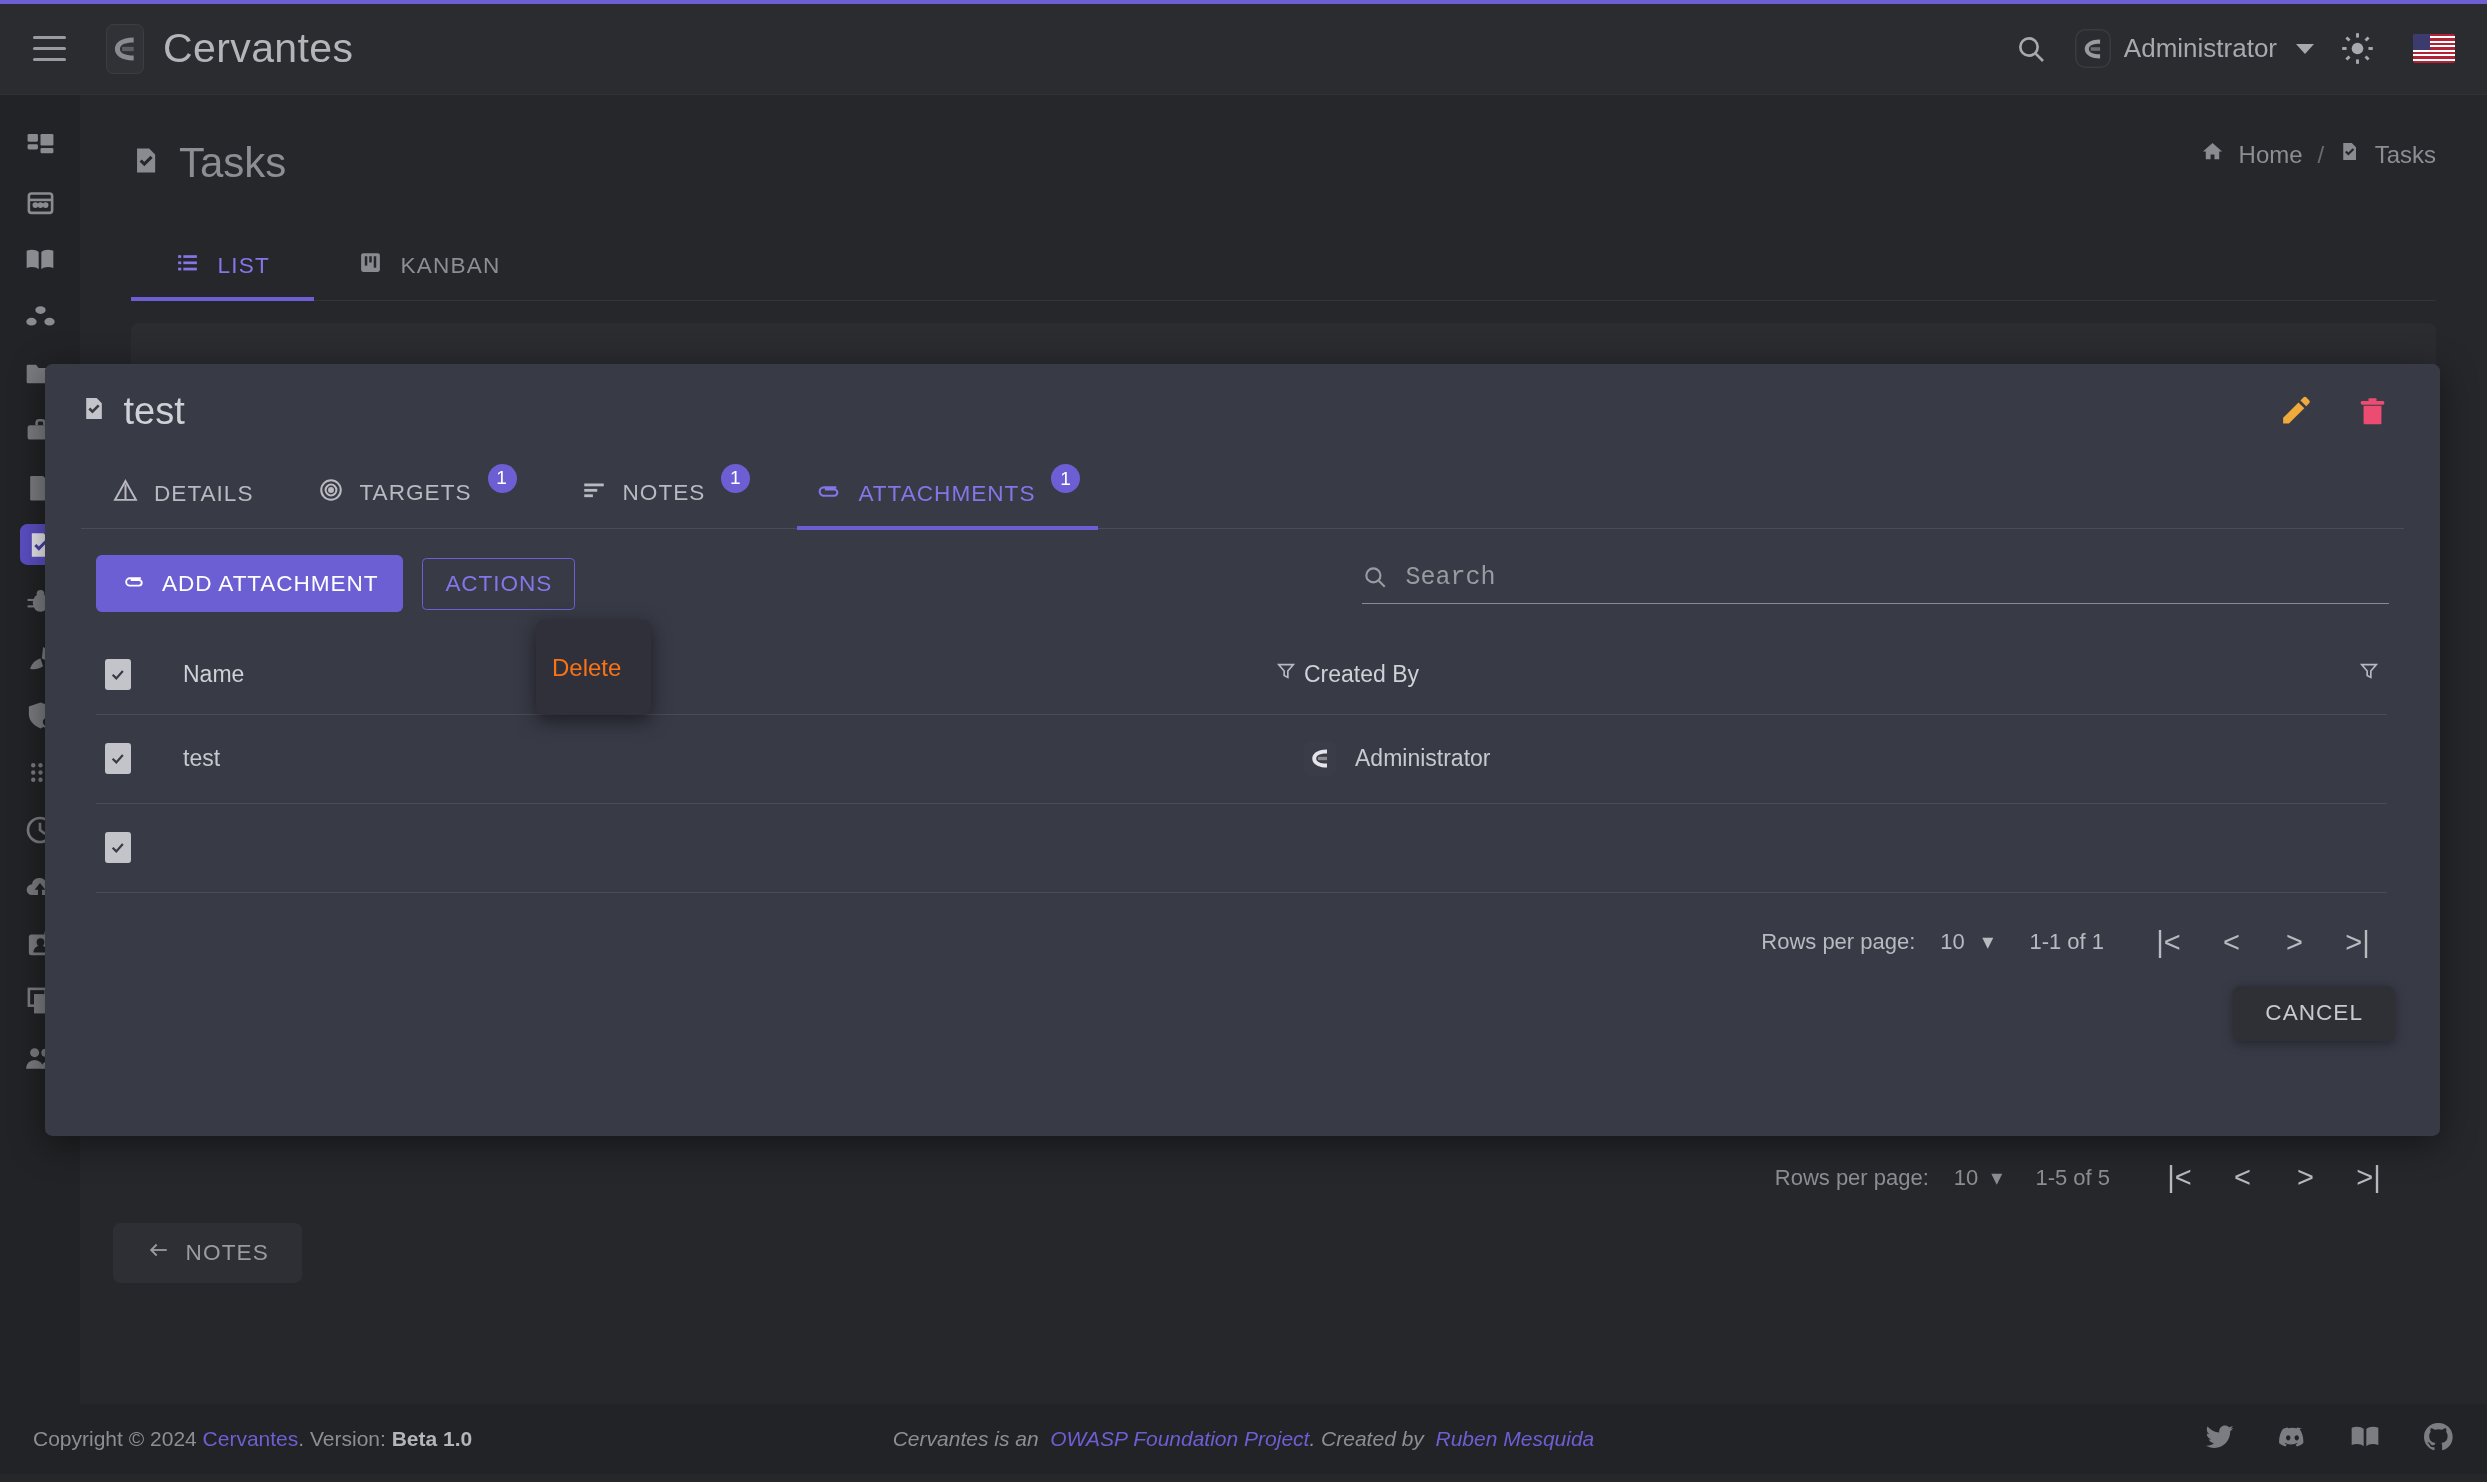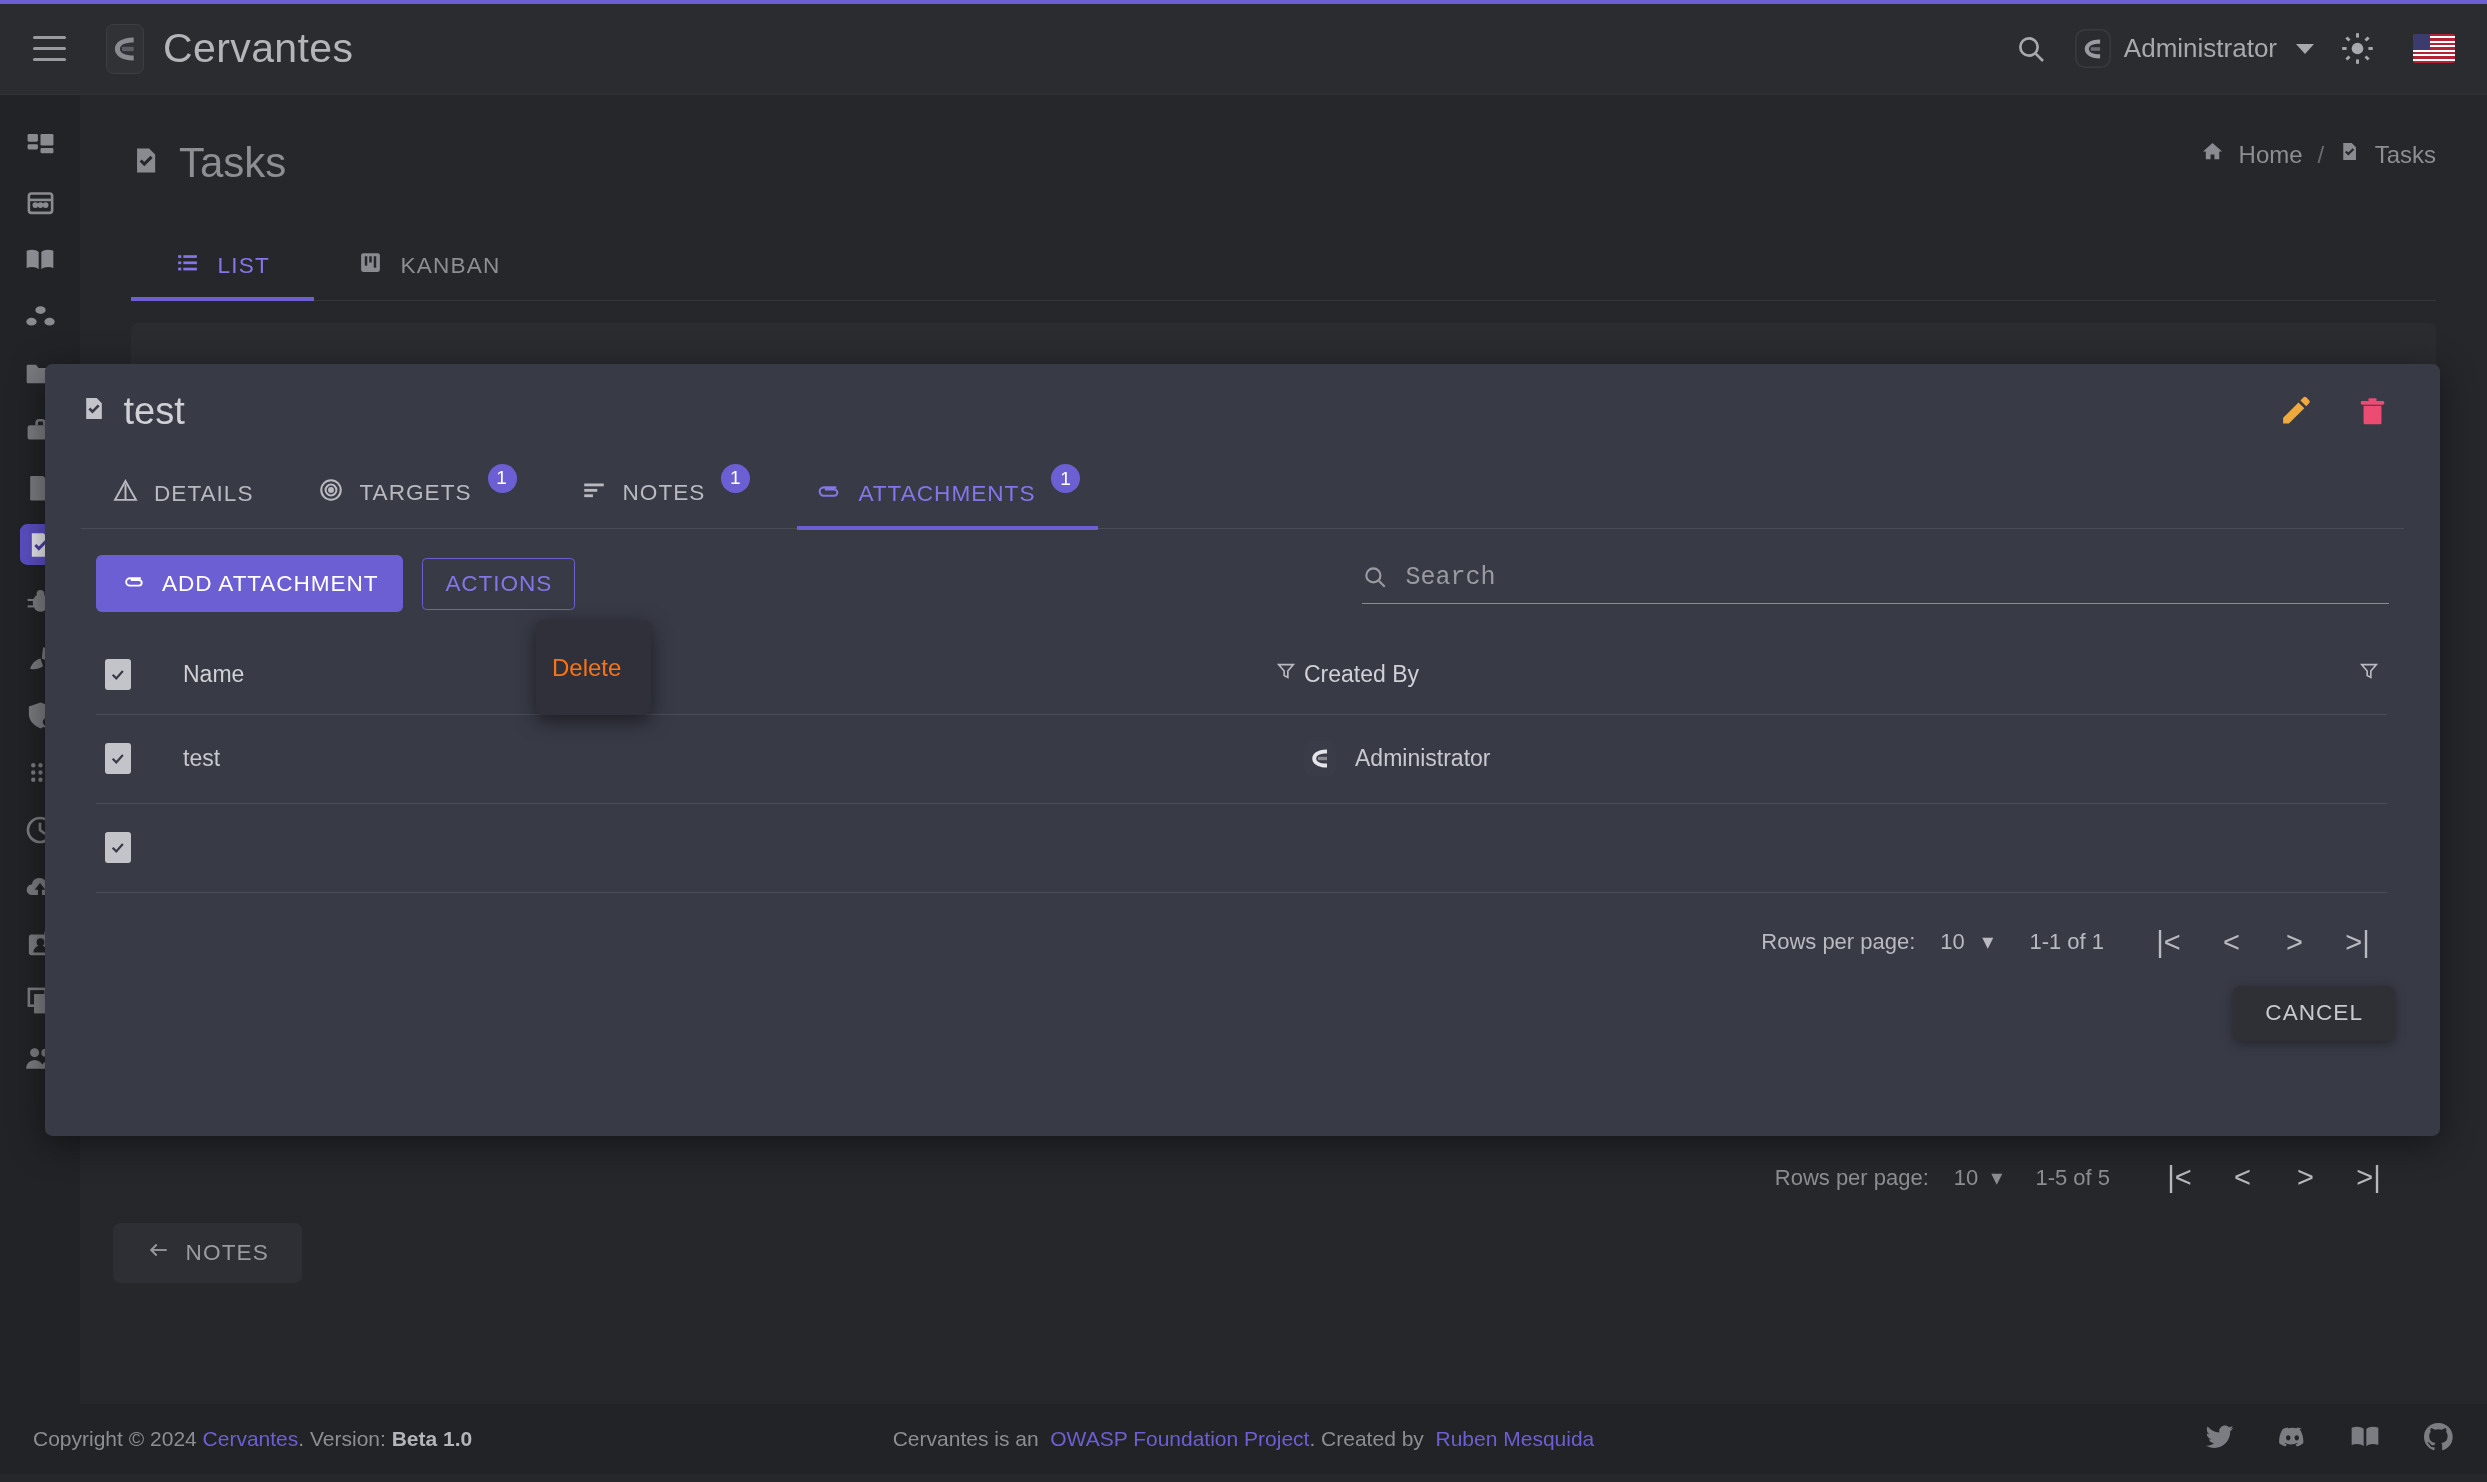--- a/index.html
+++ b/index.html
@@ -99,21 +99,21 @@
   .pg-select { display:flex; align-items:center; gap:17.5px; margin-right:36px; cursor:pointer; }
   .pg-range { margin-right:33px; }
   .pg-btn { width:63px; height:55px; display:flex; align-items:center; justify-content:center; font-size:29px; color:#b9bac0; cursor:pointer; }
   .modal-foot { display:flex; justify-content:flex-end; padding:16px 45px 0 0; }
   .btn-cancel { background:#2f3036; color:#c8c9ce; border:none; border-radius:7.3px; padding:0 32px; height:55px; font-size:22.6px; letter-spacing:1px; cursor:pointer; font-family:"Liberation Sans",sans-serif; box-shadow:0 2.9px 10.2px rgba(0,0,0,.35); }
 
   
   .footer { position:absolute; left:0; bottom:8px; width:2487px; height:70px; background:#222326; display:flex; align-items:center; padding:0 33px; font-size:21px; color:#8d8e93; }
   .f-link { color:#6c5fd4; }
   .f-bold { color:#b4b5ba; font-weight:bold; }
-  .f-center { position:absolute; left:50%; transform:translateX(-50%); }
+  .f-center { position:absolute; left:50%; transform:translateX(-50%);font-style:italic; }
   .f-icons { margin-left:auto; display:flex; align-items:center; gap:41px; }
   .f-icons span { cursor:pointer; }
 </style>
 </head>
 <body>
 
 <div class="app">
 
   <div class="top-accent"></div>
 

